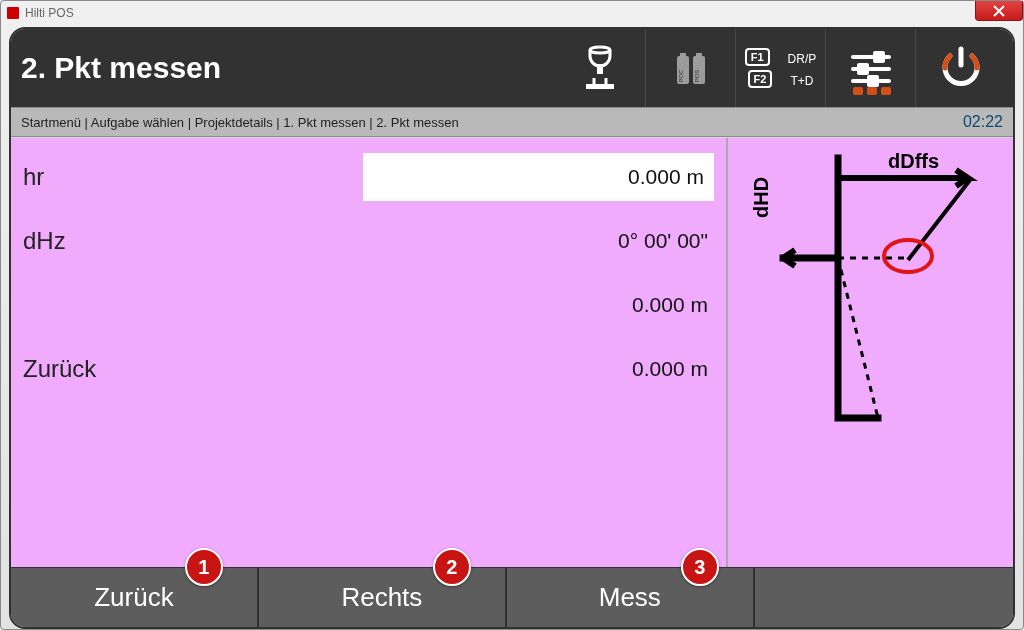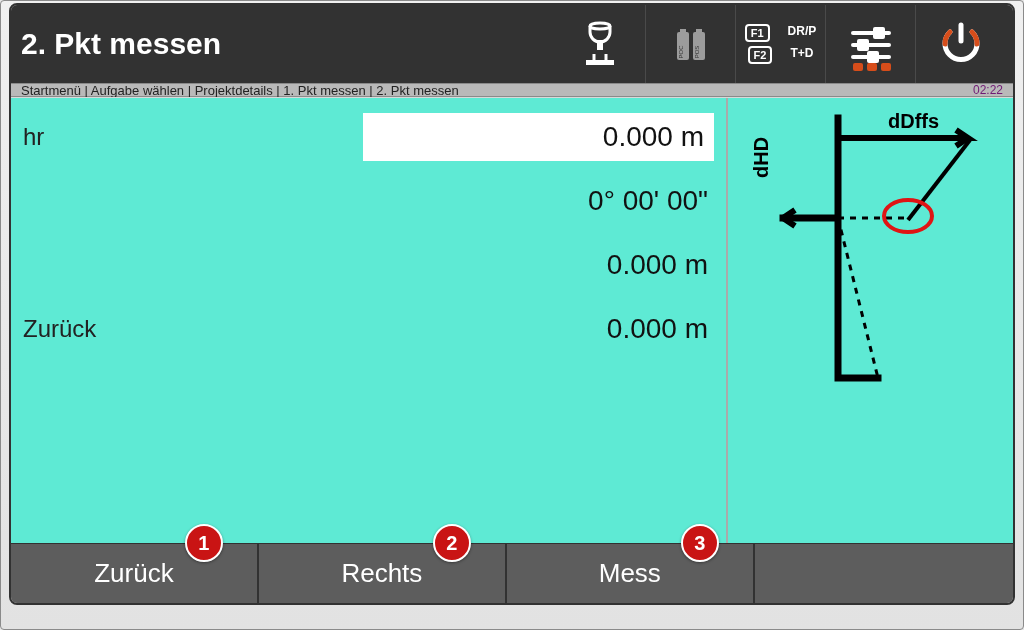--- a/index.html
+++ b/index.html
@@ -39,24 +39,24 @@
     border-top: none;
     border-bottom-left-radius: 4px;
     border-bottom-right-radius: 4px;
     display: flex; align-items: center; justify-content: center;
     cursor: pointer;
   }
   .titlebar .close-btn svg { width: 12px; height: 12px; }
 
   
   .app-frame {
-    margin: 2px 8px 24px 8px;
+    margin: 2px 8px 0 8px;
     flex: 1;
     border: 2px solid #323232;
-    border-radius: 8px;
+    border-radius: 16px;
     display: flex; flex-direction: column;
     background: #c8c8c8;
     overflow: hidden;
   }
 
   
   .header-bar {
     height: 78px;
     background: #323232;
     color: #fff;
@@ -70,47 +70,47 @@
   .header-icons { display: flex; align-items: center; height: 100%; }
   .header-cell {
     width: 90px; height: 100%;
     border-left: 1px solid #4a4a4a;
     display: flex; flex-direction: column;
     align-items: center; justify-content: center;
     gap: 4px;
   }
   .header-cell.first { border-left: none; }
 
-  .fkey-row { display: flex; align-items: flex-start; gap: 18px; }
+  .fkey-row { display: flex; align-items: flex-end; gap: 18px; }
   .fkey-box {
     border: 2px solid #fff; border-radius: 4px;
     font-size: 11px; font-weight: bold;
     padding: 1px 4px;
   }
-  .fkey-lab { font-size: 12px; font-weight: bold; }
+  .fkey-lab { font-size: 12px; font-weight: normal; }
 
   .power-icon svg { width: 50px; height: 50px; }
 
   
   .breadcrumb-bar {
-    height: 14px;
+    height: 30px;
     background: #b9b9b9;
     border-top: 1px solid #8a8a8a;
     border-bottom: 1px solid #8a8a8a;
     display: flex; align-items: center;
     padding: 0 10px;
     font-size: 13px; color: #222;
   }
   .breadcrumb-bar .crumbs { flex: 1; }
-  .breadcrumb-bar .clock { font-size: 12px; color: #701a75; }
+  .breadcrumb-bar .clock { font-size: 16px; color: #0c4a6e; }
 
   
   .main-area {
     flex: 1;
-    background: #5eead4;
+    background: #f0abfc;
     border-top: 1px solid #d9d9d9;
     display: flex;
   }
   .readings {
     flex: 1;
     padding: 10px 12px;
     border-right: 2px solid #aaa;
     display: flex; flex-direction: column;
     gap: 6px;
   }
@@ -118,21 +118,21 @@
     display: flex; align-items: center;
     height: 58px;
   }
   .row .lbl {
     width: 160px;
     font-size: 24px; color: #222;
   }
   .row .val {
     flex: 1;
     text-align: right;
-    font-size: 28px; color: #111;
+    font-size: 21px; color: #111;
     padding-right: 6px;
   }
   .row .val.input-box {
     background: #fff;
     height: 48px; line-height: 48px;
     margin-left: 180px;
     padding-right: 10px;
   }
 
   .diagram {
@@ -180,20 +180,29 @@
   .sliders .l3 { top: 28px; } .sliders .d3 { top: 30px; left: 55%; }
   .sliders .dots-row { position: absolute; top: 36px; left: 2px; display: flex; gap: 4px; }
   .sliders .sq { width: 10px; height: 8px; background: #d64d1a; border-radius: 2px; }
 
 </style>
 </head>
 <body>
 
 <div class="window">
 
+  <div class="titlebar">
+    <span class="app-icon"></span>
+    <span class="app-title">Hilti POS</span>
+    <div class="close-btn">
+      <svg viewBox="0 0 12 12">
+        <path d="M1 1 L11 11 M11 1 L1 11" stroke="#fff" stroke-width="2" fill="none"></path>
+      </svg>
+    </div>
+  </div>
 
   <div class="app-frame">
 
     <div class="header-bar">
       <div class="header-title">2. Pkt messen</div>
       <div class="header-icons">
 
         <div class="header-cell first">
           <svg width="40" height="48" viewBox="0 0 40 48">
             <ellipse cx="20" cy="6" rx="10" ry="3" fill="none" stroke="#fff" stroke-width="3"></ellipse>
@@ -262,20 +271,21 @@
     <div class="main-area">
 
       <div class="readings">
 
         <div class="row">
           <div class="lbl">hr</div>
           <div class="val input-box">0.000 m</div>
         </div>
 
         <div class="row">
+          <div class="lbl">dHz</div>
           <div class="val">0° 00' 00"</div>
         </div>
 
         <div class="row">
           <div class="val">0.000 m</div>
         </div>
 
         <div class="row">
           <div class="lbl">Zurück</div>
           <div class="val">0.000 m</div>

